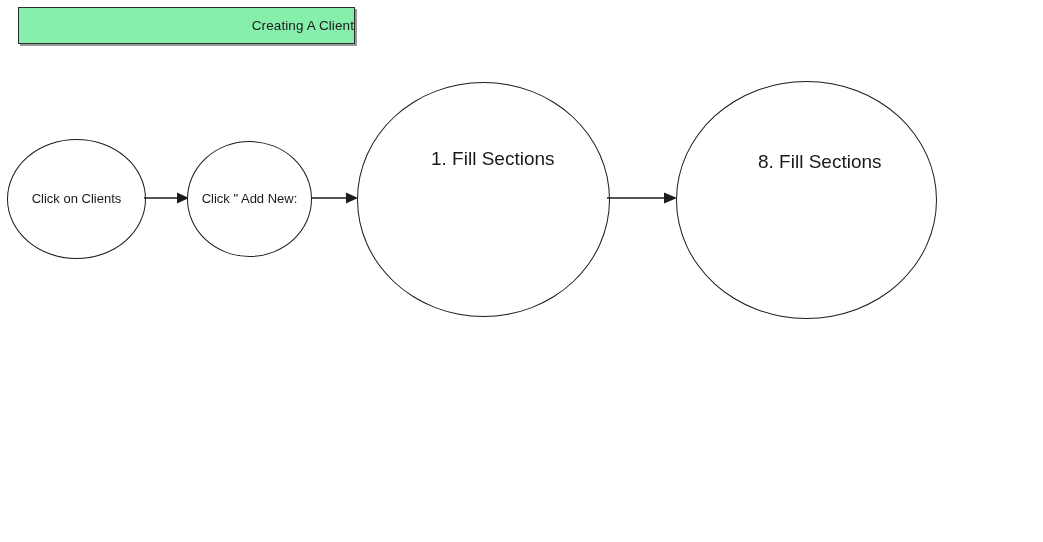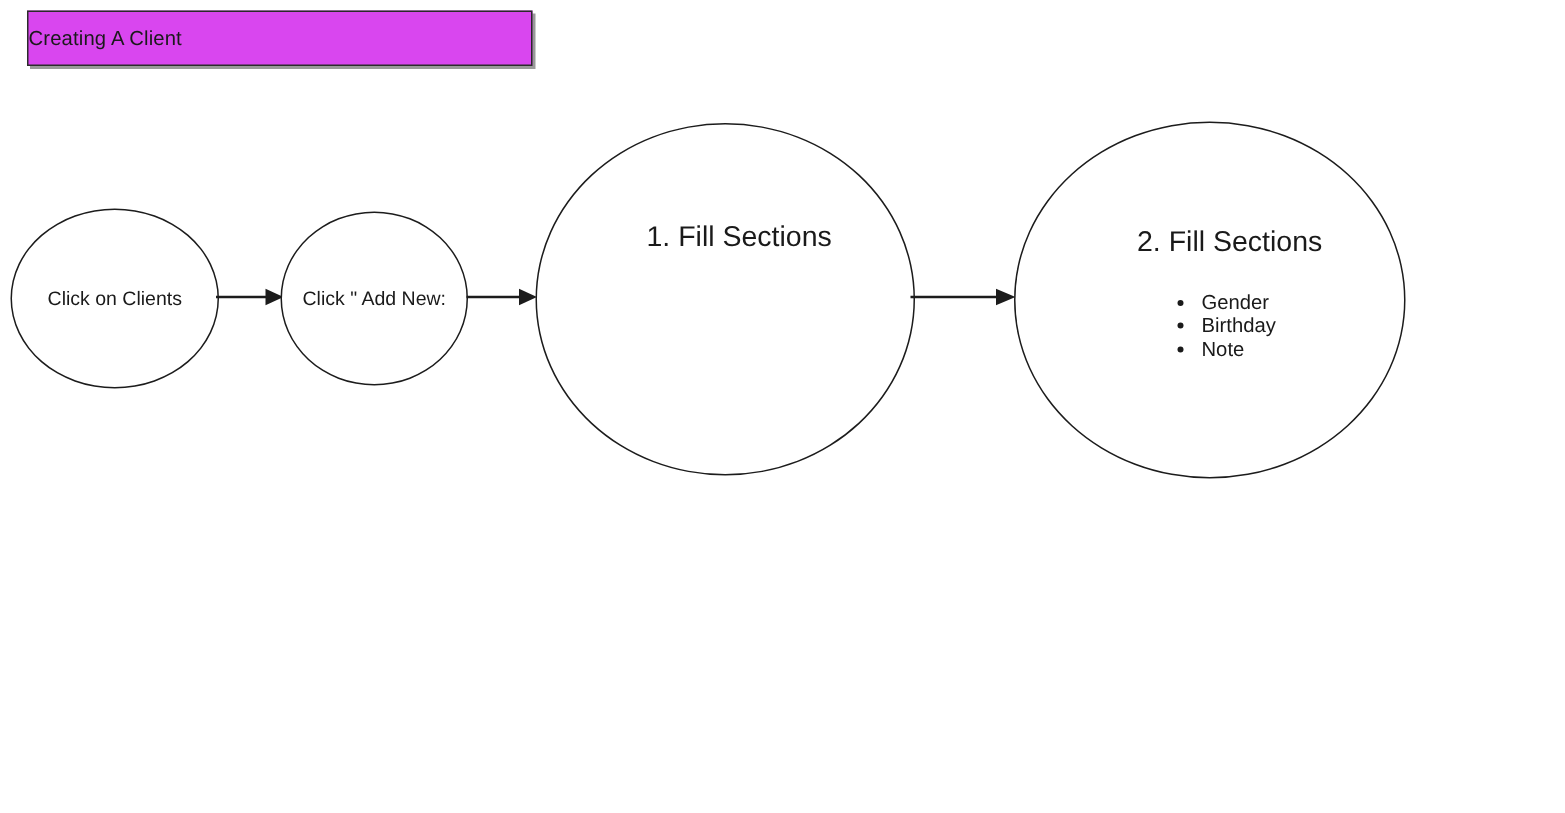--- a/index.html
+++ b/index.html
@@ -26,25 +26,25 @@
 
   
   .title-box {
     position: absolute;
     left: 18px;
     top: 7px;
     width: 337px;
     height: 37px;
     box-sizing: border-box;
     border: 1px solid #2b2b2b;
-    background: #d946ef;
+    background: #86efac;
     box-shadow: 2px 2px 0 0 #9a9a9a;
     display: flex;
     align-items: center;
-    justify-content: flex-start;
+    justify-content: flex-end;
   }
   .title-box-label {
     font-size: 13.5px;
     line-height: 1;
     color: #1a1a1a;
     letter-spacing: 0.1px;
   }
 
   
   .node {
@@ -204,22 +204,17 @@
 
   <div class="connector connector-3">
     <svg width="71" height="14" viewBox="0 0 71 14">
       <line x1="0" y1="7" x2="60" y2="7" stroke="#1c1c1c" stroke-width="1.6"></line>
       <polygon points="57,1.5 70,7 57,12.5" fill="#1c1c1c"></polygon>
     </svg>
   </div>
 
   <div class="node node-4">
     <div class="node-content">
-      <div class="node-heading">2. Fill Sections</div>
-      <ul class="bullet-list">
-        <li>Gender</li>
-        <li>Birthday</li>
-        <li>Note</li>
-      </ul>
+      <div class="node-heading">8. Fill Sections</div>
     </div>
   </div>
 
 </div>
 
 </body></html>

